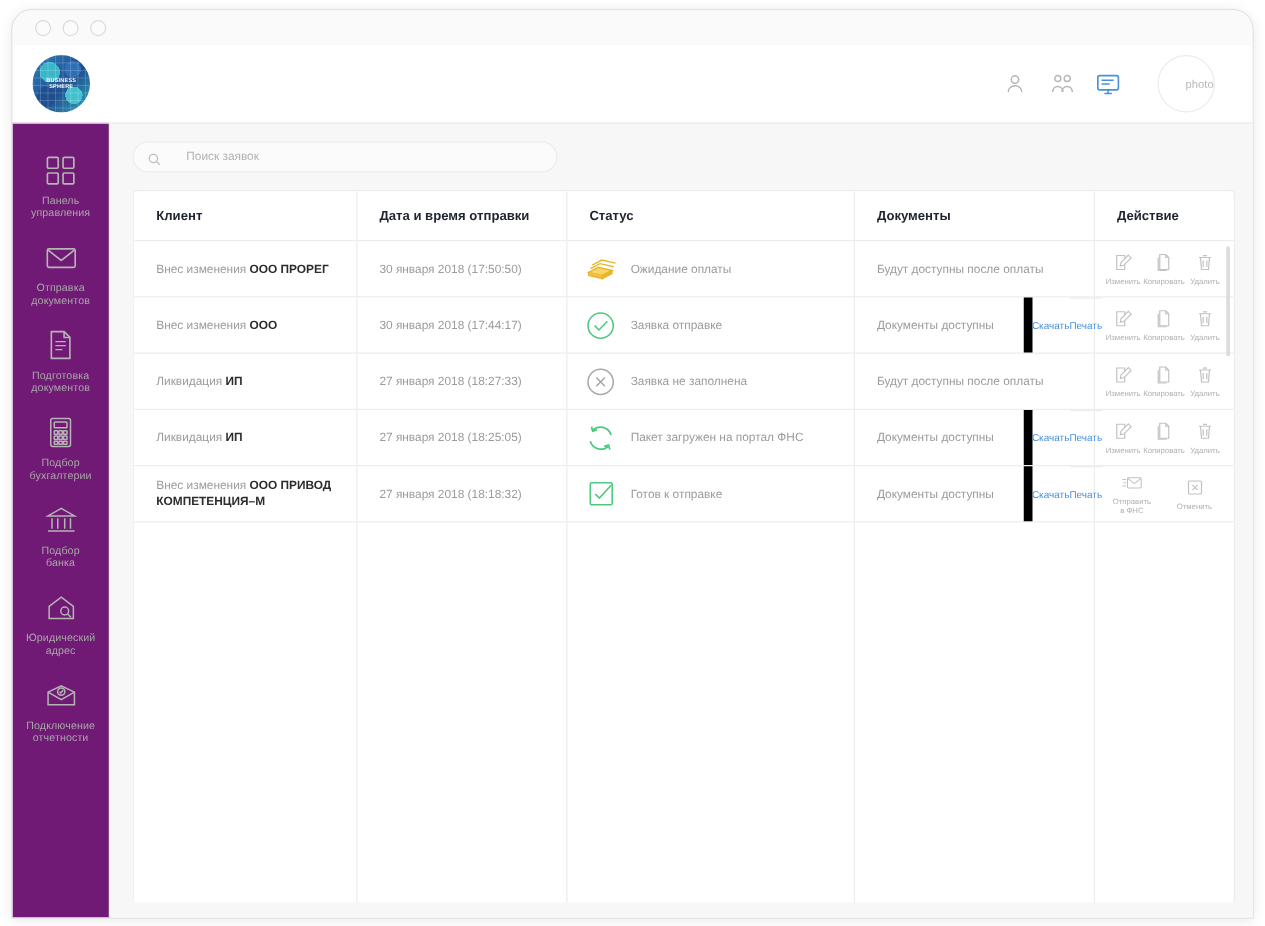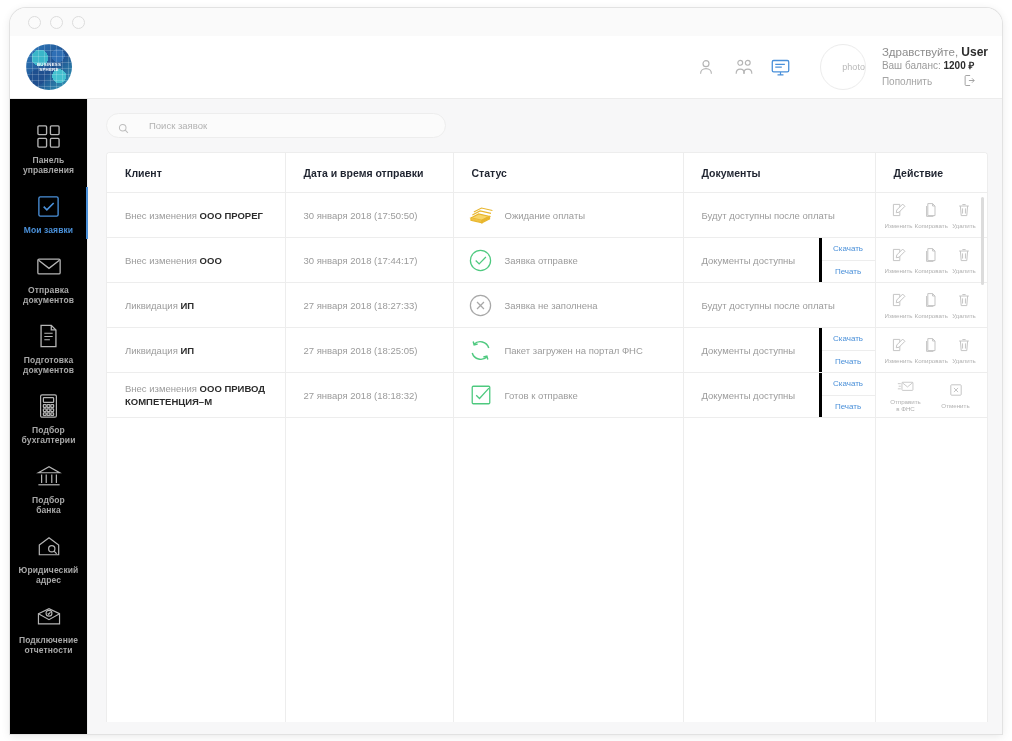--- a/index.html
+++ b/index.html
@@ -111,28 +111,27 @@
   .greet-line3 { color: #a5a5a5; }
   .logout-ico { width: 16px; height: 16px; margin-left: 8px; align-self: flex-end; }
   .greet-row { display: flex; align-items: flex-end; }
 
   
   .body-split { display: flex; height: 636px; }
 
   
   .sidebar {
     width: 78px;
-    background: #000000;
+    background: #701a75;
     border-right: 1px solid #ececec;
     border-top: 1px solid #ececec;
     padding-top: 14px;
     display: flex;
     flex-direction: column;
     align-items: center;
-    font-weight: bold;
   }
   .nav-item {
     width: 78px;
     padding: 9px 3px 8px 3px;
     display: flex;
     flex-direction: column;
     align-items: center;
     position: relative;
     cursor: pointer;
   }
@@ -221,21 +220,21 @@
   .col-status { width: 230px; }
   .col-docs   { width: 192px; }
   .col-act    { width: 112px; }
 
   .status-cell { display: flex; align-items: center; gap: 11px; padding: 0 10px 0 14px; }
   .status-ico { width: 26px; height: 26px; flex: none; display: flex; align-items: center; justify-content: center; }
   .status-txt { font-size: 9.5px; color: #9b9b9b; }
 
   .docs-wrap { display: flex; align-items: stretch; height: 44px; }
   .docs-txt { flex: 1; display: flex; align-items: center; padding: 0 10px 0 18px; font-size: 9.5px; color: #9b9b9b; }
-  .docs-links { width: 56px; border-left: 3px solid #000000; display: flex; flex-direction: column; }
+  .docs-links { width: 56px; border-left: 7px solid #000000; display: flex; }
   .docs-link {
     flex: 1;
     display: flex; align-items: center; justify-content: center;
     font-size: 8px; color: #4a90d9; cursor: pointer;
   }
   .docs-link + .docs-link { border-top: 1px solid #ededed; }
 
   .act-wrap { display: flex; align-items: center; justify-content: space-around; padding: 0 7px; }
   .act-btn { display: flex; flex-direction: column; align-items: center; gap: 3px; cursor: pointer; width: 34px; }
   .act-btn .act-ico { width: 17px; height: 17px; display: flex; align-items: center; justify-content: center; }
@@ -299,39 +298,20 @@
               <path d="M6 8.3h11M6 11.6h7.5" stroke-width="1.4"></path>
               <path d="M12 17v3.2M8.6 20.4h6.8" stroke-width="1.4"></path>
             </svg>
           </span>
         </div>
 
         <div class="photo-circle">
           <span>photo</span>
         </div>
 
-        <div class="greet-block">
-          <div class="greet-line1">
-            <span>Здравствуйте,</span>
-            <b>User</b>
-          </div>
-          <div class="greet-line2">
-            <span>Ваш баланс:</span>
-            <b>1200 ₽</b>
-          </div>
-          <div class="greet-row">
-            <span class="greet-line3">Пополнить</span>
-            <span class="logout-ico" style="margin-left:30px">
-              <svg viewBox="0 0 24 24" width="15" height="15" fill="none" stroke="#9e9e9e" stroke-width="1.5">
-                <path d="M13 4H6.5A1.5 1.5 0 0 0 5 5.5v13A1.5 1.5 0 0 0 6.5 20H13"></path>
-                <path d="M16 8.5l3.5 3.5L16 15.5M11 12h8.2"></path>
-              </svg>
-            </span>
-          </div>
-        </div>
       </div>
     </div>
 
     <div class="body-split">
 
       <nav class="sidebar">
 
         <div class="nav-item">
           <span class="nav-ico">
             <svg viewBox="0 0 26 26" width="25" height="25" fill="none" stroke="#b5b5b5" stroke-width="1.4">
@@ -340,29 +320,20 @@
               <rect x="2" y="15" width="9" height="9" rx="1"></rect>
                 <rect x="15" y="15" width="9" height="9" rx="1"></rect>
             </svg>
           </span>
           <span class="nav-label">
             <span>Панель</span><br>
             <span>управления</span>
           </span>
         </div>
 
-        <div class="nav-item active">
-          <span class="nav-ico">
-            <svg viewBox="0 0 26 26" width="25" height="25" fill="none" stroke="#4a90d9" stroke-width="1.4">
-              <rect x="3" y="3" width="20" height="20" rx="1.5"></rect>
-              <path d="M8 13.2l3.3 3.3L18.4 9.4" stroke-width="1.7"></path>
-            </svg>
-          </span>
-          <span class="nav-label">Мои заявки</span>
-        </div>
 
         <div class="nav-item">
           <span class="nav-ico">
             <svg viewBox="0 0 28 22" width="26" height="21" fill="none" stroke="#b5b5b5" stroke-width="1.4">
               <rect x="2" y="3" width="24" height="16" rx="1.4"></rect>
                 <path d="M2.8 4.2L14 13 25.2 4.2"></path>
             </svg>
           </span>
           <span class="nav-label">
             <span>Отправка</span><br>

